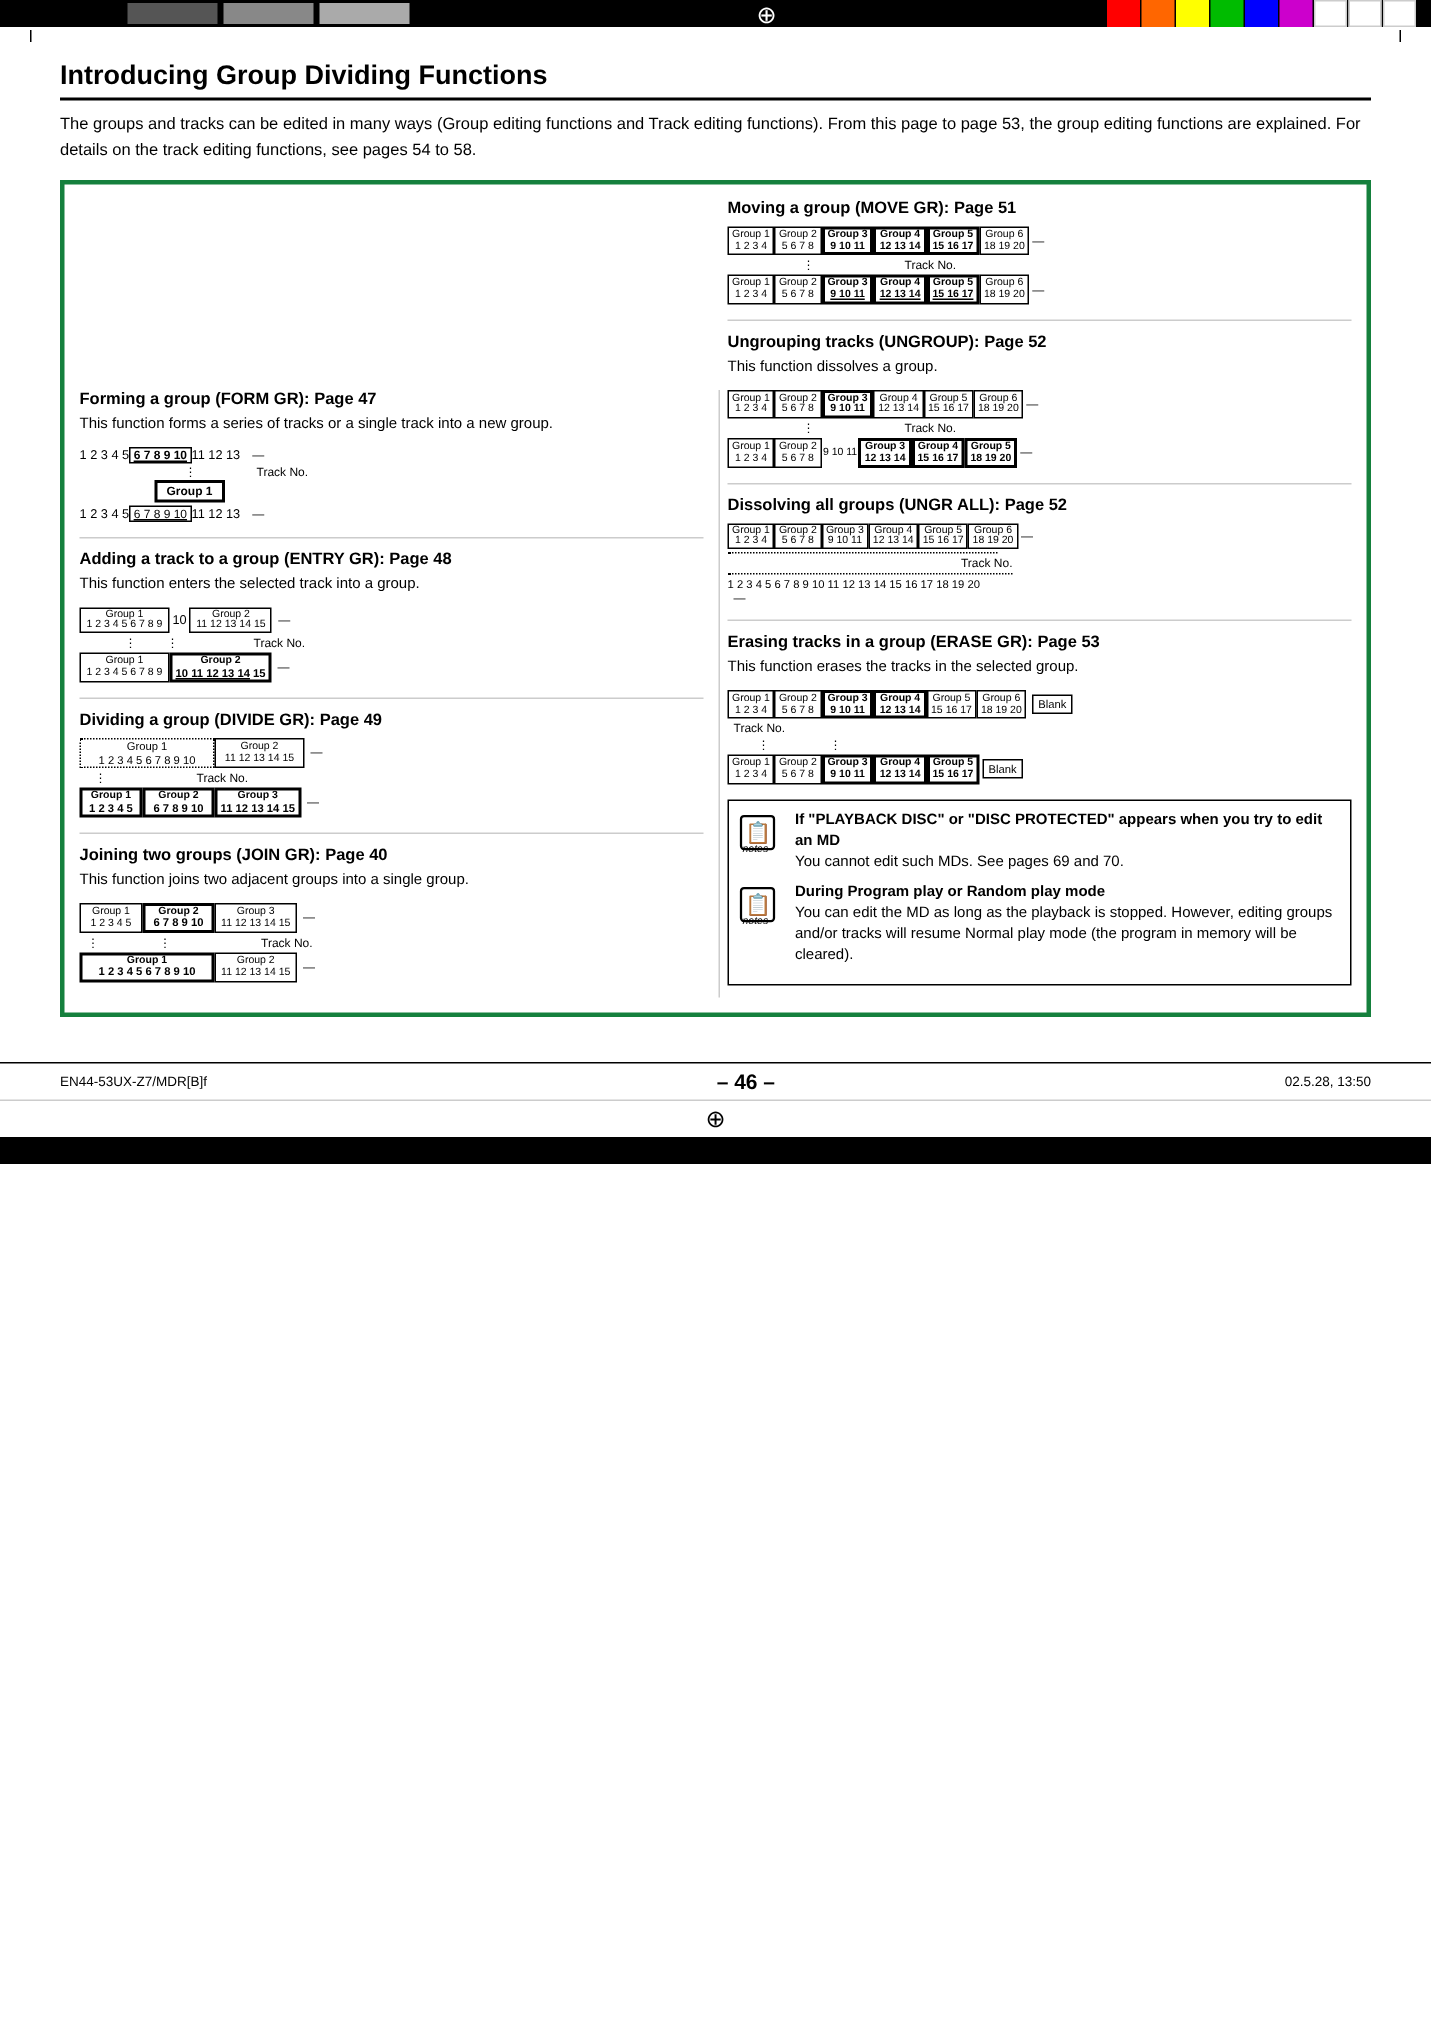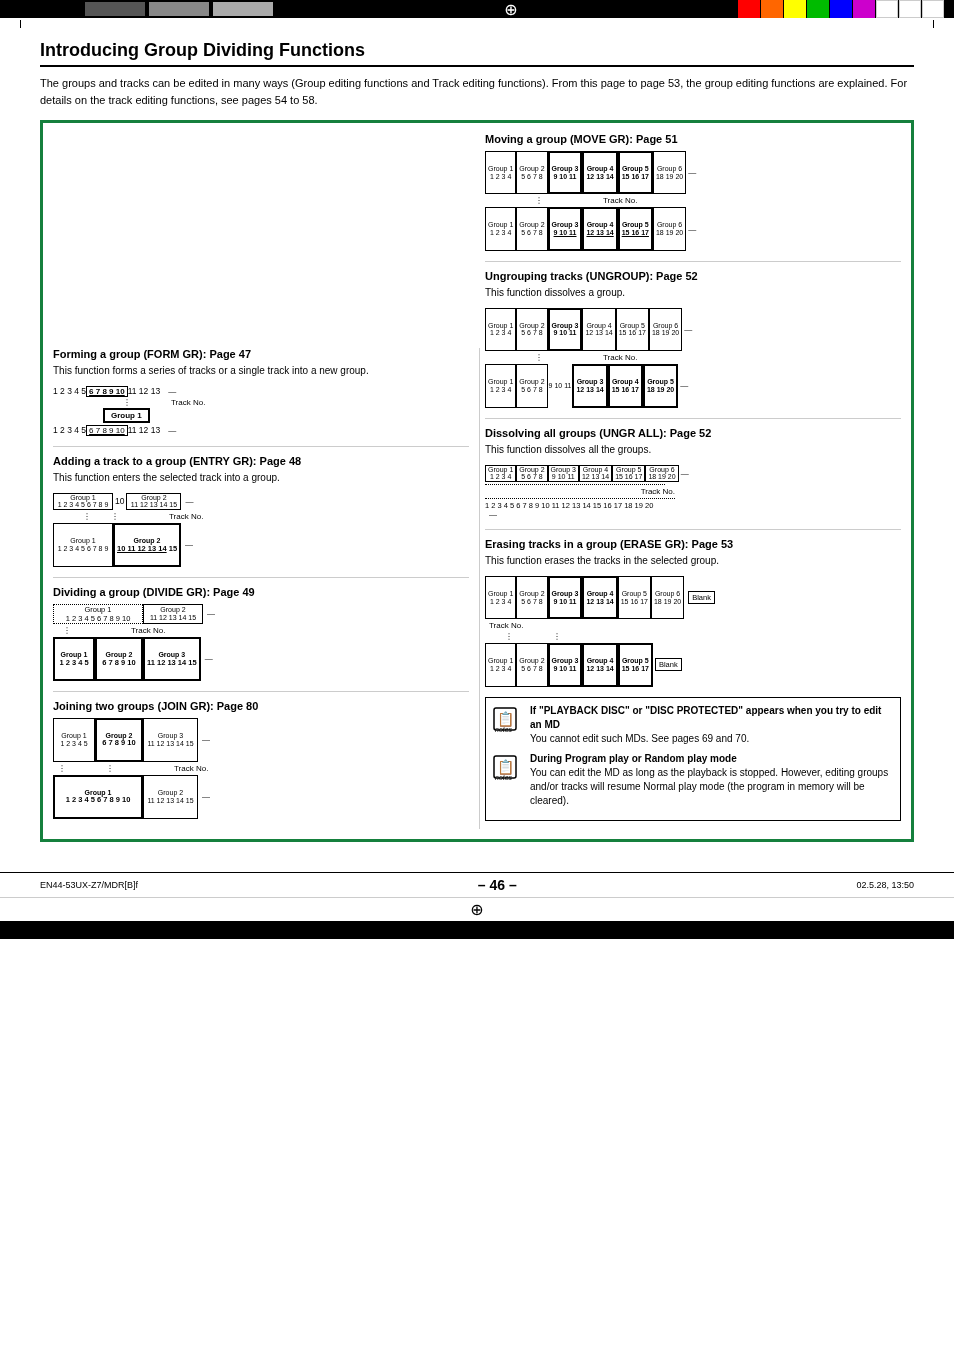--- a/index.html
+++ b/index.html
@@ -85,21 +85,21 @@
       flex-direction: column;
       align-items: center;
       justify-content: center;
       min-width: 28px;
       line-height: 1.1;
     }
 
     .grp-bold {
       border: 2px solid #000;
       font-weight: bold;
-      padding: 12px 2px;
+      padding: 0 2px;
       font-size: 7.5px;
       display: flex;
       flex-direction: column;
       align-items: center;
       justify-content: center;
       min-width: 28px;
       line-height: 1.1;
     }
 
     .grp-name {
@@ -325,21 +325,22 @@
               <span style="font-size:7.5px;">11 12 13 14 15</span>
             </div>
             <span style="font-size:8px;margin-left:4px;align-self:center;">—</span>
           </div>
         </div>
       </div>
 
       <div class="section-divider"></div>
 
       <div class="subsection">
-        <div class="section-title">Joining two groups (JOIN GR): Page 80</div>
+        <div class="section-title">Joining two groups (JOIN GR): Page 40</div>
+        <div class="section-desc">This function joins two adjacent groups into a single group.</div>
 
         <div class="track-diagram">
 
           <div style="display:flex;align-items:stretch;margin:1px 0;">
             <div class="grp" style="min-width:42px;">
               <span class="grp-name">Group 1</span>
               <span class="grp-tracks">1 2 3 4 5</span>
             </div>
             <div class="grp-bold" style="min-width:48px;">
               <span class="grp-name-bold">Group 2</span>
@@ -506,21 +507,20 @@
               </div>
             <span style="font-size:8px;align-self:center;margin-left:2px;">—</span>
           </div>
         </div>
       </div>
 
       <div class="section-divider"></div>
 
       <div class="subsection">
         <div class="section-title">Dissolving all groups (UNGR ALL): Page 52</div>
-        <div class="section-desc">This function dissolves all the groups.</div>
 
         <div class="track-diagram">
 
           <div style="display:flex;align-items:stretch;margin:1px 0;flex-wrap:nowrap;">
             <div class="grp" style="min-width:24px;font-size:7px;">
                 <div>Group 1</div>
                 <div>1 2 3 4</div>
               </div>
             <div class="grp" style="min-width:24px;font-size:7px;">
                 <div>Group 2</div>

